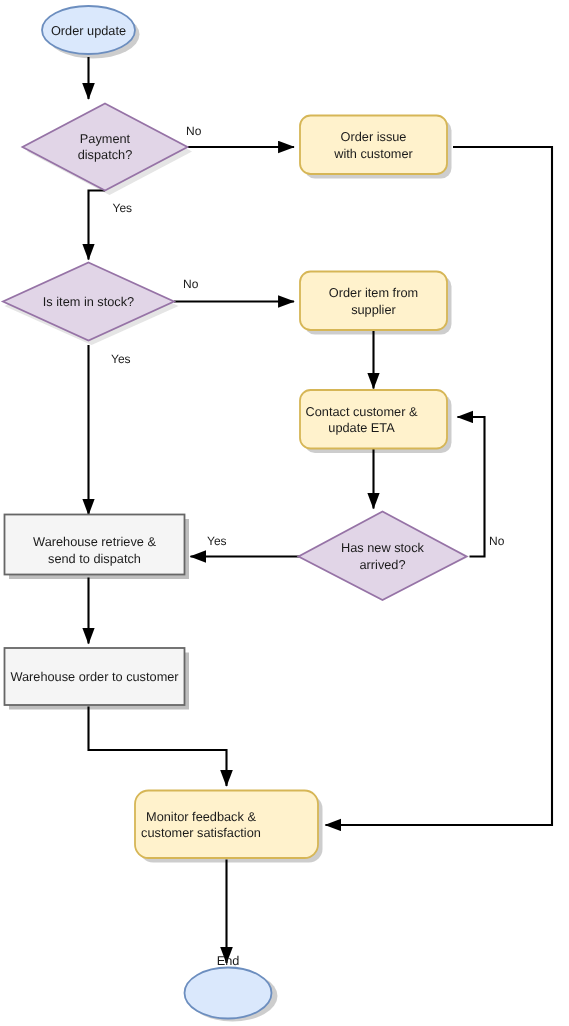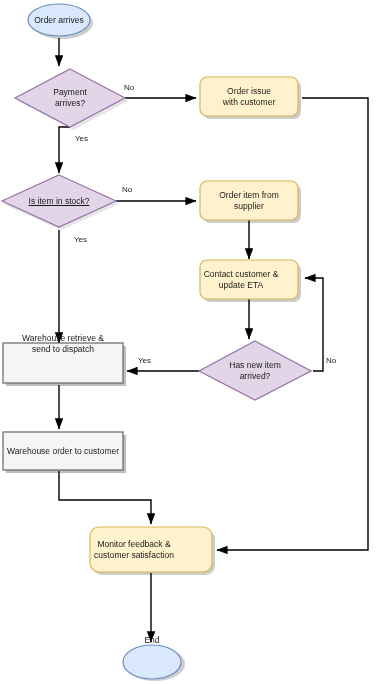--- a/index.html
+++ b/index.html
@@ -98,40 +98,40 @@
 
   <rect x="3" y="343" width="120" height="40" fill="#f5f5f5" stroke="#666666" stroke-width="1.2"></rect>
 
   <rect x="3" y="432" width="120" height="38" fill="#f5f5f5" stroke="#666666" stroke-width="1.2"></rect>
 
   <rect x="90" y="527" width="122" height="45" rx="9" fill="#fff2cc" stroke="#d6b656" stroke-width="1.2"></rect>
 
   <ellipse cx="152" cy="662" rx="29" ry="17" fill="#dae8fc" stroke="#6c8ebf" stroke-width="1.2"></ellipse>
 </svg>
 
-<div class="node-label t9" style="left:28px;top:8px;width:62px;height:24px;">Order arrives</div>
+<div class="node-label t9" style="left:28px;top:8px;width:62px;height:24px;">Order update</div>
 
 <div class="node-label t9" style="left:40px;top:86px;width:60px;height:24px;">Payment
-arrives?</div>
+dispatch?</div>
 
 <div class="node-label t9" style="left:203px;top:85px;width:92px;height:24px;">Order issue
 with customer</div>
 
-<div class="node-label t9" style="left:14px;top:195px;width:90px;height:12px;text-decoration:underline;">Is item in stock?</div>
+<div class="node-label t9" style="left:14px;top:195px;width:90px;height:12px;">Is item in stock?</div>
 
 <div class="node-label t9" style="left:203px;top:189px;width:92px;height:24px;">Order item from
 supplier</div>
 
 <div class="node-label t9" style="left:201px;top:268px;width:80px;height:24px;">Contact customer &amp;
 update ETA</div>
 
-<div class="node-label t9" style="left:213px;top:359px;width:84px;height:24px;">Has new item
+<div class="node-label t9" style="left:213px;top:359px;width:84px;height:24px;">Has new stock
 arrived?</div>
 
-<div class="node-label t9" style="left:6px;top:332px;width:114px;height:24px;">Warehouse retrieve &amp;
+<div class="node-label t9" style="left:6px;top:355px;width:114px;height:24px;">Warehouse retrieve &amp;
 send to dispatch</div>
 
 <div class="node-label t9" style="left:5px;top:444px;width:116px;height:14px;">Warehouse order to customer</div>
 
 <div class="node-label t9" style="left:76px;top:537px;width:116px;height:26px;">Monitor feedback  &amp;
 customer satisfaction</div>
 
 <div class="node-label t9" style="left:128px;top:632px;width:48px;height:16px;">End</div>
 
 <div class="edge-label" style="left:124px;top:84px;">No</div>

